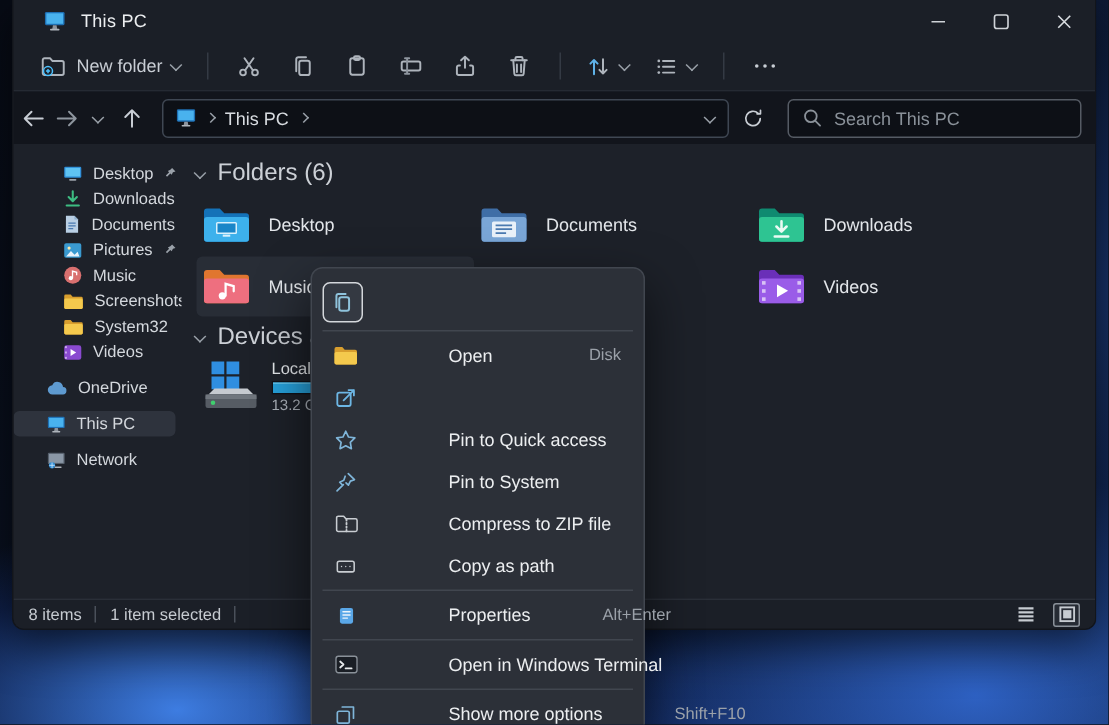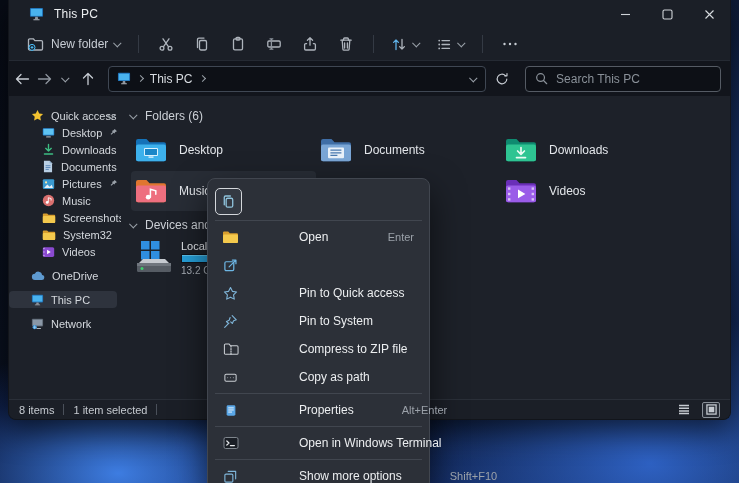--- a/index.html
+++ b/index.html
@@ -84,21 +84,21 @@
   .side-item.child{ padding-left:33px; }
   .side-item .slabel{ font-size:11px; color:#d4d8dd; white-space:nowrap; flex:1;}
   .side-item.selected{ background:#2e333d; }
   .side-item .pin{ flex:0 0 auto; }
   .side-gap{ height:7px; }
   .side-chevron{ position:absolute; right:2px; }
 
   
   .content{ flex:1; padding:12px 6px 0 10px; position:relative; min-width:0;}
   .secheader{ display:flex; align-items:center; gap:8px; height:16px; margin-bottom:6px;}
-  .secheader .shlabel{ font-size:12px; color:#ccd0d6;}
+  .secheader .shlabel{ font-size:16px; color:#ccd0d6;}
   .tilegrid{ display:grid; grid-template-columns:185px 185px 185px; grid-auto-rows:40px; column-gap:0; row-gap:1px; margin-bottom:6px;}
   .tile{ display:flex; align-items:center; gap:11px; padding:0 6px 0 4px; border-radius:4px;}
   .tile.selected{ background:#282d36; }
   .tile .tlabel{ font-size:12px; color:#e3e6ea; white-space:nowrap;}
   .drivetile{ display:flex; gap:8px; margin-top:4px; width:185px; padding-left:2px;}
   .drivetile .dmeta{ display:flex; flex-direction:column; gap:2px; padding-top:1px;}
   .drivetile .dname{ font-size:11px; color:#e3e6ea; white-space:nowrap;}
   .usagebar{ width:58px; height:9px; background:#2a2f37; border:1px solid #10131a; position:relative;}
   .usagefill{ position:absolute; inset:0; background:#26a0da; border-top:1px solid #5cc0ea;}
   .dfree{ font-size:10px; color:#aab0b8; white-space:nowrap;}
@@ -291,29 +291,20 @@
             <path d="M9.2 9.2 L12.6 12.6"></path>
           </svg>
       </span>
       <input type="text" placeholder="Search This PC" style="">
     </div>
   </div>
 
   <div class="mainarea">
 
     <div class="sidebar">
-      <div class="side-item">
-        <span>
-          <svg width="13" height="13" viewBox="0 0 16 16">
-              <path d="M8 1.2 l2.1 4.3 4.7.7 -3.4 3.3 .8 4.7 L8 12 3.8 14.2 l.8-4.7 L1.2 6.2 l4.7-.7 z" fill="#f2c230"></path>
-            </svg>
-        </span>
-        <span class="slabel">Quick access</span>
-        <span class="side-chevron chev"></span>
-      </div>
       <div class="side-item child">
         <span>
           <svg width="13" height="12" viewBox="0 0 16 14">
               <rect x="1" y="1" width="14" height="9" rx="1" fill="#2f8ed8"></rect>
               <rect x="2" y="2" width="12" height="7" fill="#5fc3f2"></rect>
               <rect x="5" y="11" width="6" height="1.6" rx=".8" fill="#9aa1a9"></rect>
             </svg>
         </span>
         <span class="slabel">Desktop</span>
         <span class="pin">
@@ -580,21 +571,21 @@
   <div class="menu-sep"></div>
 
   <div class="menu-item">
     <span class="mi-icon">
       <svg width="17" height="14" viewBox="0 0 17 14">
           <path d="M1 2.6 a1.2 1.2 0 0 1 1.2-1.2 h4 l1.6 1.8 h7 a1.2 1.2 0 0 1 1.2 1.2 v7.4 a1.2 1.2 0 0 1 -1.2 1.2 H2.2 a1.2 1.2 0 0 1 -1.2-1.2 z" fill="#d89e2e"></path>
           <rect x="1" y="4.6" width="15" height="8.4" rx="1.2" fill="#f4c94d"></rect>
         </svg>
     </span>
     <span class="mi-label">Open</span>
-    <span class="mi-shortcut">Enter</span>
+    <span class="mi-shortcut">Disk</span>
   </div>
 
   <div class="menu-item">
     <span class="mi-icon">
       <svg width="15" height="15" viewBox="0 0 16 16" class="ic" style="stroke:#6db6e4">
           <rect x="2" y="4" width="9.5" height="9.5" rx="1.4"></rect>
           <path d="M6.5 9.5 L13.8 2.2 M10 2.2 h3.8 V6"></path>
         </svg>
     </span>
     <span class="mi-shortcut"></span>

